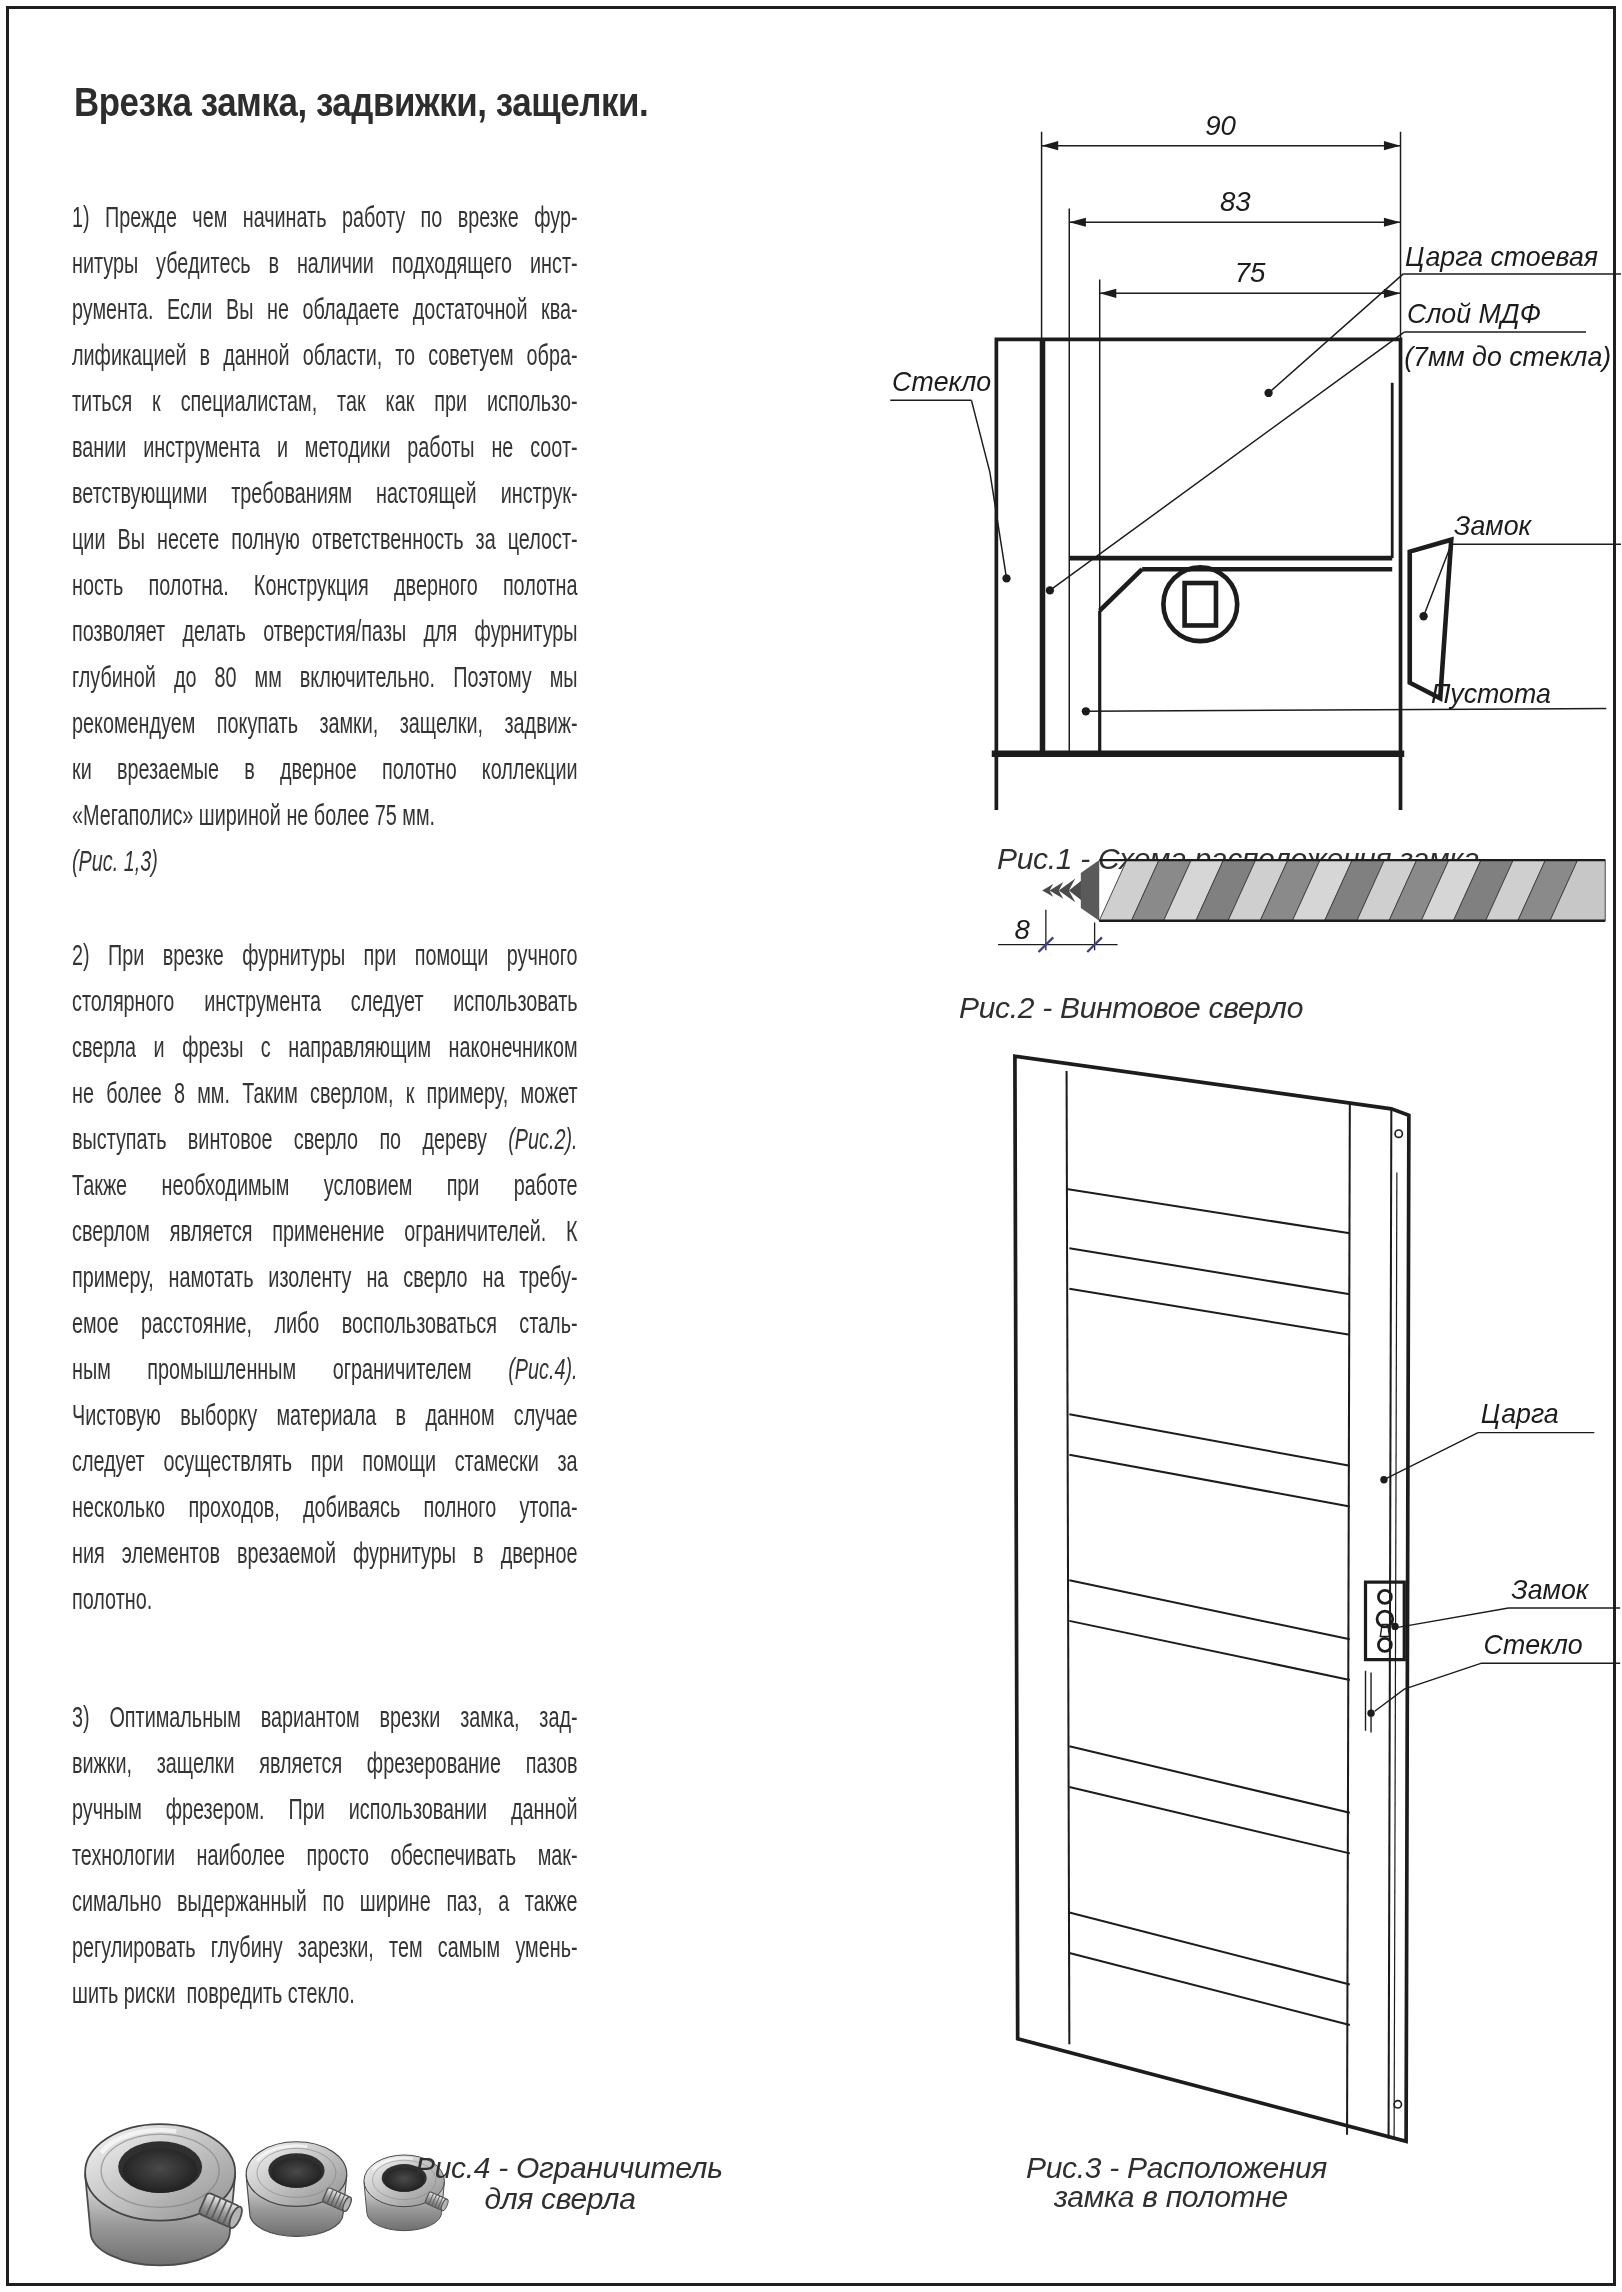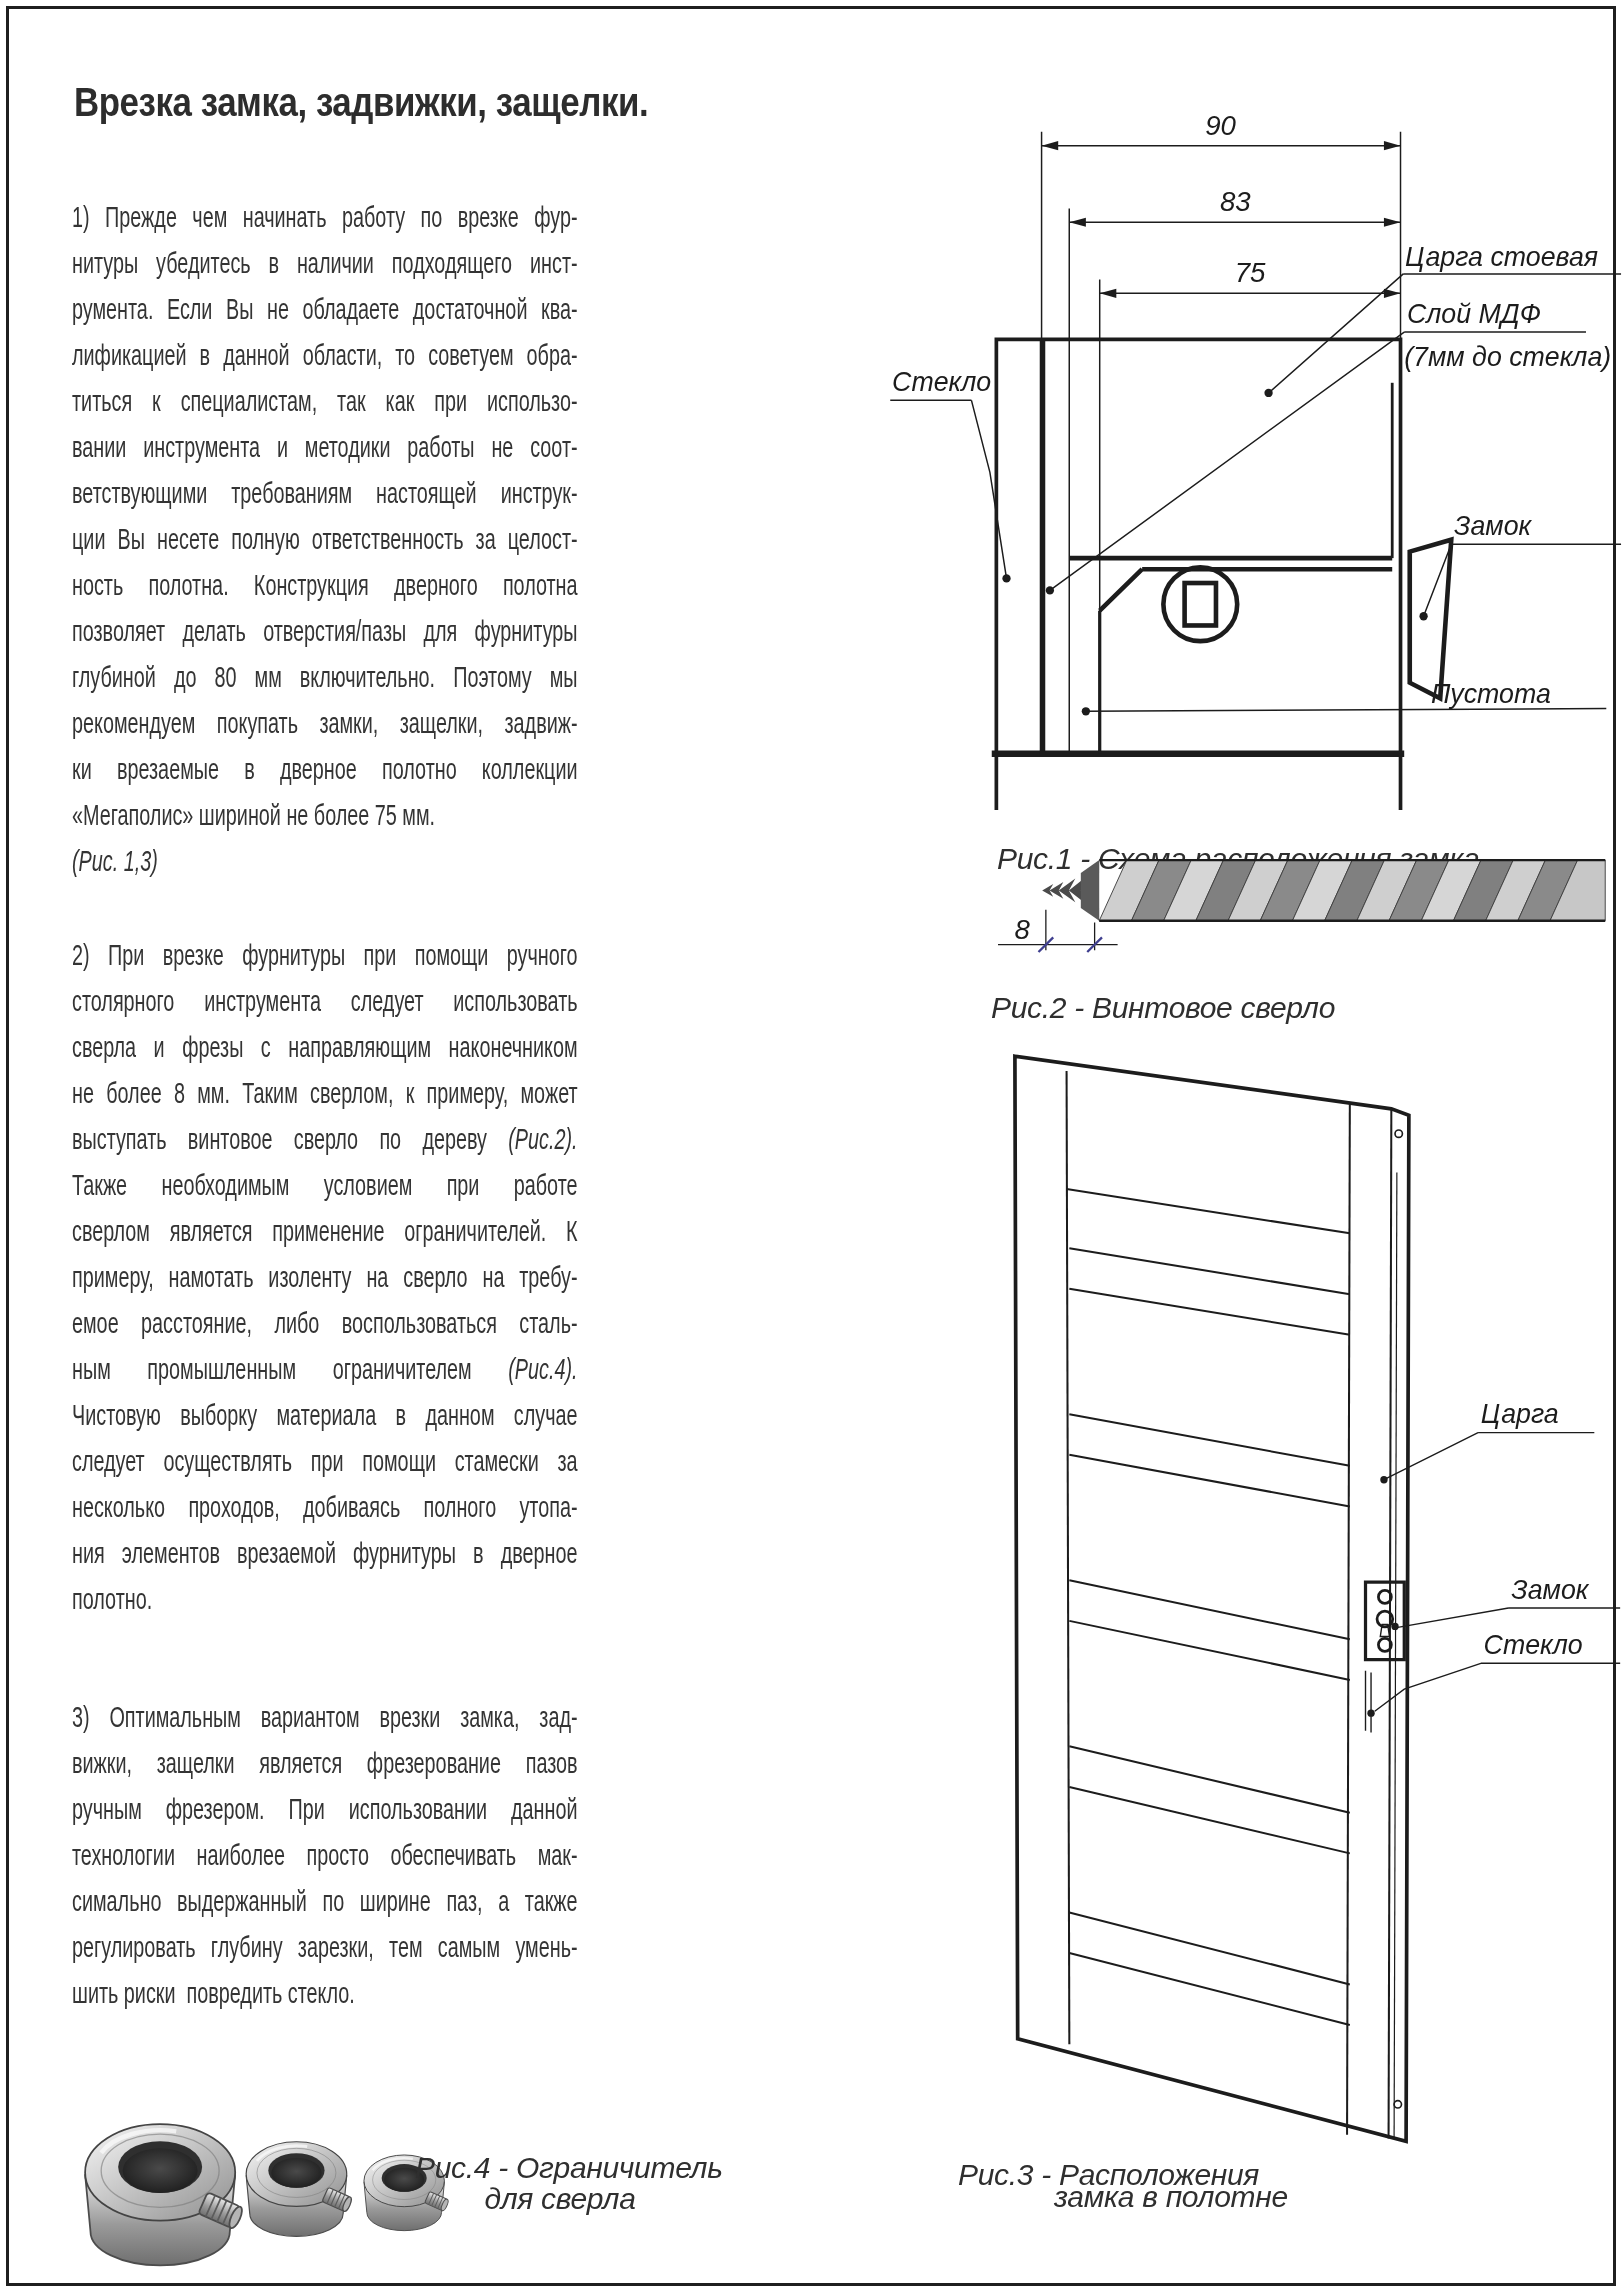--- a/index.html
+++ b/index.html
@@ -181,21 +181,21 @@
     </g>
     <path class="ln" stroke-width="2.5" d="M150,12 H700 M150,78 H700"></path>
   </g>
 
   <g>
     <path class="ln" stroke-width="1.4" d="M92,66 V110 M145,80 V110 M40,104 H170"></path>
     <path d="M84,112 L100,96 M137,112 L153,96" stroke="#3f3f8f" stroke-width="2.5" fill="none"></path>
     <text class="dimnum" x="58" y="98">8</text>
   </g>
 </svg>
-<div class="cap" style="left:991px;top:991px;">Рис.2 - Винтовое сверло</div>
+<div class="cap" style="left:959px;top:991px;">Рис.2 - Винтовое сверло</div>
 
 <svg style="left:978px;top:1043px;" width="644" height="1117" viewBox="0 0 698 1210">
   <g>
     <path class="ln" stroke-width="4" d="M40,14 L448,71 L467,78 L464,1190 L43,1079 Z" fill="#fff"></path>
     <path class="ln" stroke-width="2.2" d="M96,30 L99,1085"></path>
     <path class="ln" stroke-width="2.2" d="M403,66 L400,1183"></path>
     <path class="ln" stroke-width="2.2" d="M448,71 L445,1187"></path>
     <path class="ln" stroke-width="1.3" d="M454,140 L451,1186"></path>
     <path class="ln" stroke-width="2.2" d="M96,158 L403,206"></path>
 
@@ -227,21 +227,21 @@
     <text class="dlabel" x="578" y="602">Замок</text>
     <path class="ln" stroke-width="1.5" d="M575,612 H696 M575,612 L455,633"></path>
     <circle cx="452" cy="632" r="4" fill="#1c1c1c"></circle>
   </g>
   <g>
     <text class="dlabel" x="548" y="662">Стекло</text>
     <path class="ln" stroke-width="1.5" d="M545,672 H696 M545,672 L462,700 L430,724"></path>
     <circle cx="426" cy="726" r="4" fill="#1c1c1c"></circle>
   </g>
 </svg>
-<div class="cap" style="left:958px;top:2151px;margin-top:7px;">Рис.3 - Расположения</div>
+<div class="cap" style="left:1026px;top:2151px;">Рис.3 - Расположения</div>
 <div class="cap" style="left:1054px;top:2180px;">замка в полотне</div>
 
 <svg style="left:65px;top:2090px;" width="415" height="198" viewBox="0 0 450 215">
   <defs>
     <linearGradient id="gTop" x1="0" y1="0" x2="1" y2="1">
       <stop offset="0" stop-color="#f7f7f7"></stop>
         <stop offset="0.5" stop-color="#c2c2c2"></stop>
       <stop offset="1" stop-color="#8f8f8f"></stop>
     </linearGradient>
     <linearGradient id="gSide" x1="0" y1="0" x2="0" y2="1">

